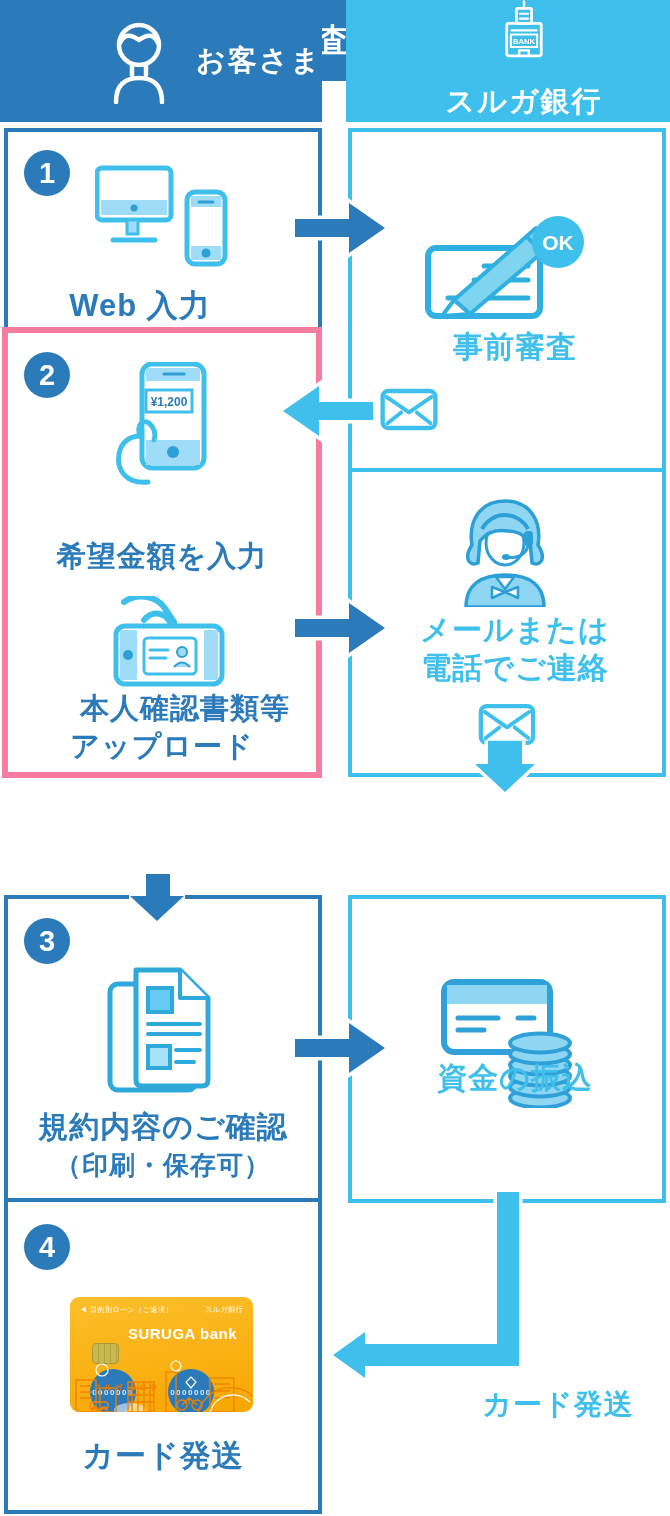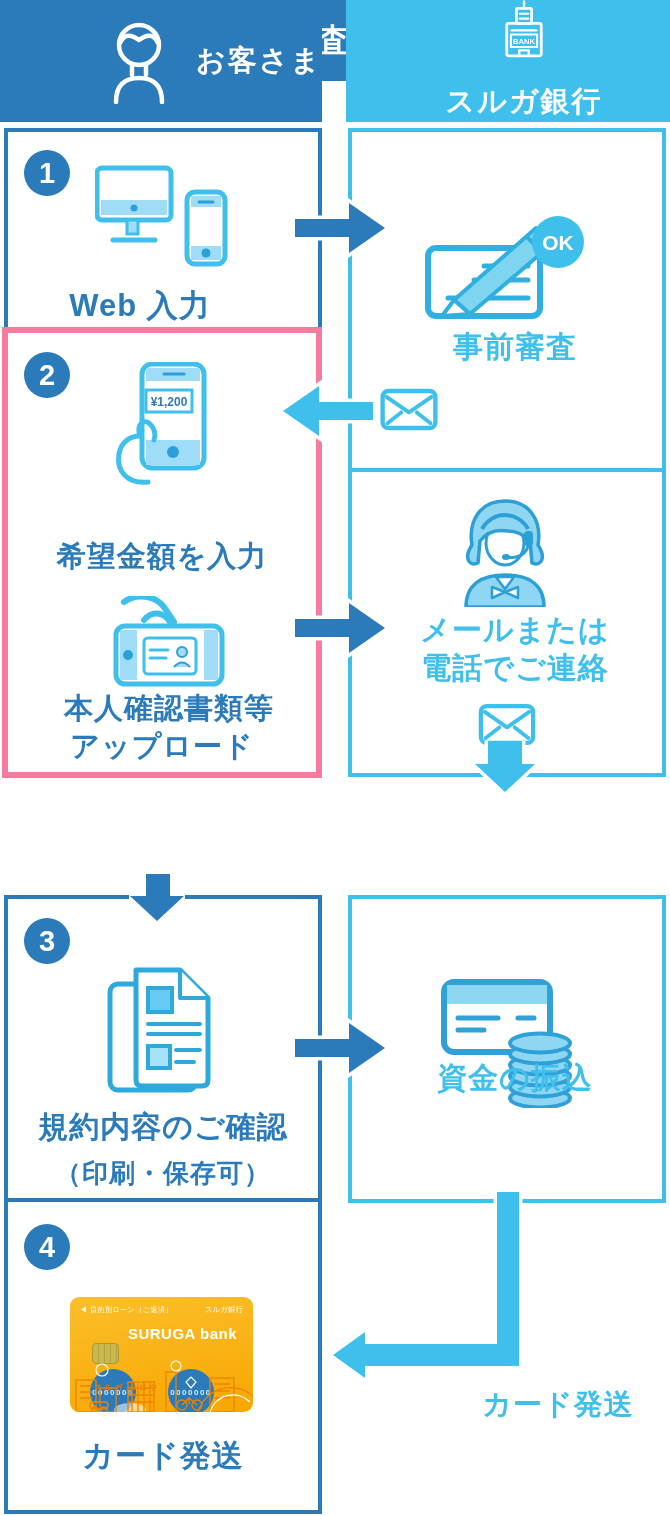--- a/index.html
+++ b/index.html
@@ -158,21 +158,21 @@
     </g>
     <rect x="16" y="30" width="106" height="58" rx="9" fill="#fff" stroke="#3fc0ec" stroke-width="5"></rect>
     <rect x="20" y="34" width="17" height="50" fill="#9edcf7"></rect>
     <circle cx="28" cy="59" r="5" fill="#2b9fd6"></circle>
     <rect x="104" y="34" width="14" height="50" fill="#9edcf7"></rect>
     <rect x="44" y="42" width="52" height="36" rx="4" fill="#fff" stroke="#3fc0ec" stroke-width="3"></rect>
     <path d="M50 54 H68 M50 62 H66" stroke="#3fc0ec" stroke-width="3" stroke-linecap="round"></path>
     <circle cx="82" cy="56" r="5" fill="#9edcf7" stroke="#2b9fd6" stroke-width="2"></circle>
     <path d="M74 71 Q82 62 90 71" fill="#9edcf7" stroke="#2b9fd6" stroke-width="2"></path>
   </svg>
-  <div class="lbl d" style="left:2px;top:692px;width:320px;font-size:29px;padding-left:14px;">本人確認書類等</div>
+  <div class="lbl d" style="left:18px;top:692px;width:320px;font-size:29px;padding-left:14px;">本人確認書類等</div>
   <div class="lbl d" style="left:2px;top:730px;width:320px;font-size:29px;">アップロード</div>
 
   <svg class="abs" style="left:452px;top:495px;" width="106" height="112" viewBox="0 0 106 112">
     <ellipse cx="53" cy="48" rx="19" ry="22" fill="#fff" stroke="#2b9fd6" stroke-width="3"></ellipse>
     <path d="M53 6 C28 6 16 26 20 50 C12 62 16 72 26 68 L28 46 C34 38 44 34 56 36 C66 36 72 40 78 46 L80 68 C90 72 94 62 86 50 C90 26 78 6 53 6 Z" fill="#8fd6f2" stroke="#2b9fd6" stroke-width="3.5" stroke-linejoin="round"></path>
     <path d="M30 34 A26 26 0 0 1 76 34" fill="none" stroke="#2b9fd6" stroke-width="4"></path>
     <rect x="72" y="36" width="9" height="15" rx="3.5" fill="#2b9fd6"></rect>
     <path d="M76 51 C74 60 64 64 56 62" fill="none" stroke="#2b9fd6" stroke-width="3"></path>
     <ellipse cx="54" cy="62" rx="4" ry="3" fill="#2b9fd6"></ellipse>
     <path d="M14 112 C14 89 30 80 53 80 C76 80 92 89 92 112 Z" fill="#8fd6f2" stroke="#2b9fd6" stroke-width="3.5" stroke-linejoin="round"></path>
@@ -195,21 +195,21 @@
   <svg class="abs" style="left:106px;top:966px;" width="128" height="128" viewBox="0 0 128 128">
     <rect x="4" y="18" width="86" height="106" rx="8" fill="#fff" stroke="#2fa8dc" stroke-width="5"></rect>
     <path d="M30 4 H74 L102 32 V114 Q102 120 96 120 H36 Q30 120 30 114 Z" fill="#fff" stroke="#2fa8dc" stroke-width="5" stroke-linejoin="round"></path>
     <path d="M74 4 V32 H102" fill="#fff" stroke="#2fa8dc" stroke-width="4" stroke-linejoin="round"></path>
     <rect x="42" y="22" width="24" height="24" fill="#67ccf1" stroke="#2fa8dc" stroke-width="4"></rect>
     <path d="M42 58 H94 M42 68 H94" stroke="#2fa8dc" stroke-width="4" stroke-linecap="round"></path>
     <rect x="42" y="80" width="22" height="22" fill="#a8e2f8" stroke="#2fa8dc" stroke-width="4"></rect>
     <path d="M70 84 H94 M70 96 H88" stroke="#2fa8dc" stroke-width="4" stroke-linecap="round"></path>
   </svg>
   <div class="lbl d" style="left:4px;top:1110px;width:318px;font-size:30px;">規約内容のご確認</div>
-  <div class="lbl d" style="left:4px;top:1151px;width:318px;font-size:26px;margin-top:8px;">（印刷・保存可）</div>
+  <div class="lbl d" style="left:4px;top:1151px;width:318px;font-size:26px;">（印刷・保存可）</div>
 
   <svg class="abs" style="left:440px;top:962px;" width="142" height="146" viewBox="0 0 142 146">
     <rect x="4" y="20" width="106" height="70" rx="10" fill="#fff" stroke="#2fa0d8" stroke-width="6"></rect>
     <rect x="7" y="23" width="100" height="19" fill="#8fd6f2"></rect>
     <path d="M18 56 H58 M18 68 H44 M78 56 H94" stroke="#2fa0d8" stroke-width="5" stroke-linecap="round"></path>
     <g fill="#8fd6f2" stroke="#2fa0d8" stroke-width="4">
       <ellipse cx="100" cy="136" rx="30" ry="9.5"></ellipse>
       <ellipse cx="100" cy="125" rx="30" ry="9.5"></ellipse>
       <ellipse cx="100" cy="114" rx="30" ry="9.5"></ellipse>
       <ellipse cx="100" cy="103" rx="30" ry="9.5"></ellipse>

